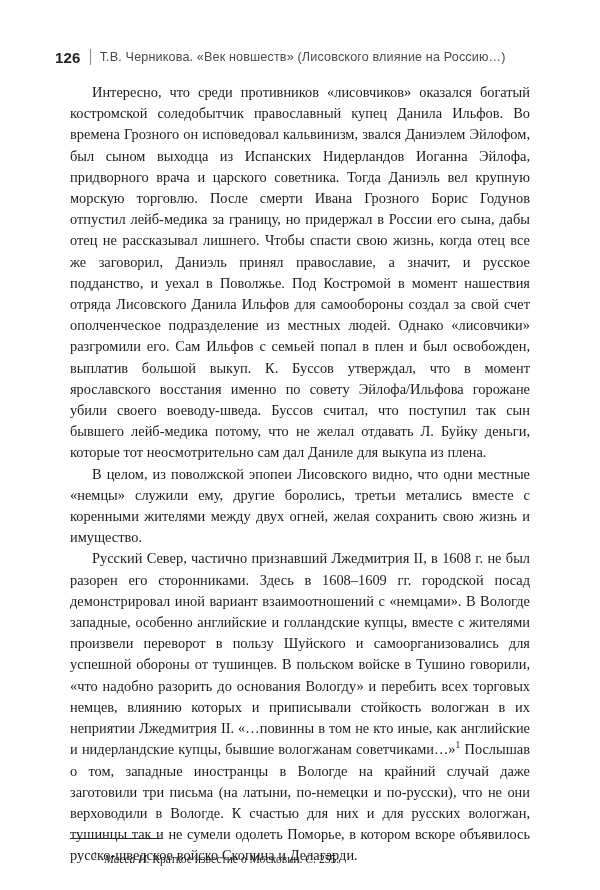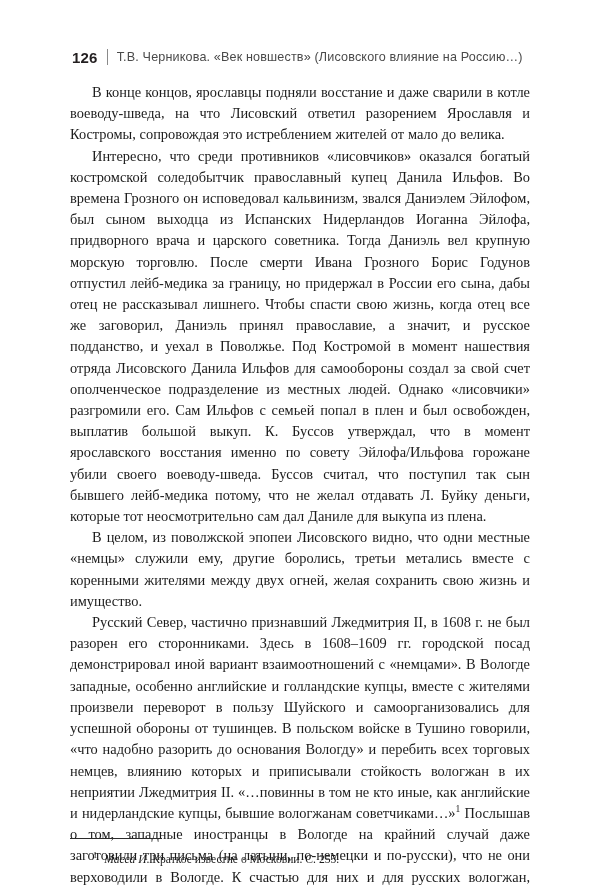--- a/index.html
+++ b/index.html
@@ -15,21 +15,21 @@
     height: 890px;
     background: #ffffff;
     overflow: hidden;
     box-sizing: border-box;
   }
 
   
   .running-head {
     position: absolute;
     top: 46px;
-    left: 72px;
+    left: 55px;
     right: 70px;
     height: 22px;
     display: flex;
     align-items: center;
     gap: 9px;
     white-space: nowrap;
   }
 
   .folio {
     font-family: "Liberation Sans", sans-serif;
@@ -124,21 +124,20 @@
 <div class="page">
 
   <div class="running-head">
     <span class="folio">126</span>
     <span class="head-rule"></span>
     <span class="head-title">Т.В. Черникова. «Век новшеств» (Лисовского влияние на Россию…)</span>
   </div>
 
   <div class="body-text">
 
-    <p>В конце концов, ярославцы подняли восстание и даже сварили в котле воеводу-шведа, на что Лисовский ответил разорением Ярославля и Костромы, сопровождая это истреблением жителей от мало до велика.</p>
 
     <p>Интересно, что среди противников «лисовчиков» оказался богатый костромской соледобытчик православный купец Данила Ильфов. Во времена Грозного он исповедовал кальвинизм, звался Даниэлем Эйлофом, был сыном выходца из Испанских Нидерландов Иоганна Эйлофа, придворного врача и царского советника. Тогда Даниэль вел крупную морскую торговлю. После смерти Ивана Грозного Борис Годунов отпустил лейб-медика за границу, но придержал в России его сына, дабы отец не рассказывал лишнего. Чтобы спасти свою жизнь, когда отец все же заговорил, Даниэль принял православие, а значит, и русское подданство, и уехал в Поволжье. Под Костромой в момент нашествия отряда Лисовского Данила Ильфов для самообороны создал за свой счет ополченческое подразделение из местных людей. Однако «лисовчики» разгромили его. Сам Ильфов с семьей попал в плен и был освобожден, выплатив большой выкуп. К. Буссов утверждал, что в момент ярославского восстания именно по совету Эйлофа/Ильфова горожане убили своего воеводу-шведа. Буссов считал, что поступил так сын бывшего лейб-медика потому, что не желал отдавать Л. Буйку деньги, которые тот неосмотрительно сам дал Даниле для выкупа из плена.</p>
 
     <p>В целом, из поволжской эпопеи Лисовского видно, что одни местные «немцы» служили ему, другие боролись, третьи метались вместе с коренными жителями между двух огней, желая сохранить свою жизнь и имущество.</p>
 
     <p><span>Русский Север, частично признавший Лжедмитрия II, в 1608 г. не был разорен его сторонниками. Здесь в 1608–1609 гг. городской посад демонстрировал иной вариант взаимоотношений с «немцами». В Вологде западные, особенно английские и голландские купцы, вместе с жителями произвели переворот в пользу Шуйского и самоорганизовались для успешной обороны от тушинцев. В польском войске в Тушино говорили, «что надобно разорить до основания Вологду» и перебить всех торговых немцев, влиянию которых и приписывали стойкость вологжан в их неприятии Лжедмитрия II. «…повинны в том не кто иные, как английские и нидерландские купцы, бывшие вологжанам советчиками…»</span><sup class="fn-ref">1</sup><span> Послышав о том, западные иностранцы в Вологде на крайний случай даже заготовили три письма (на латыни, по-немецки и по-русски), что не они верховодили в Вологде. К счастью для них и для русских вологжан, тушинцы так и не сумели одолеть Поморье, в котором вскоре объявилось русско-шведское войско Скопина и Делагарди.</span></p>
 
   </div>
 
   <div class="footnote-zone">

